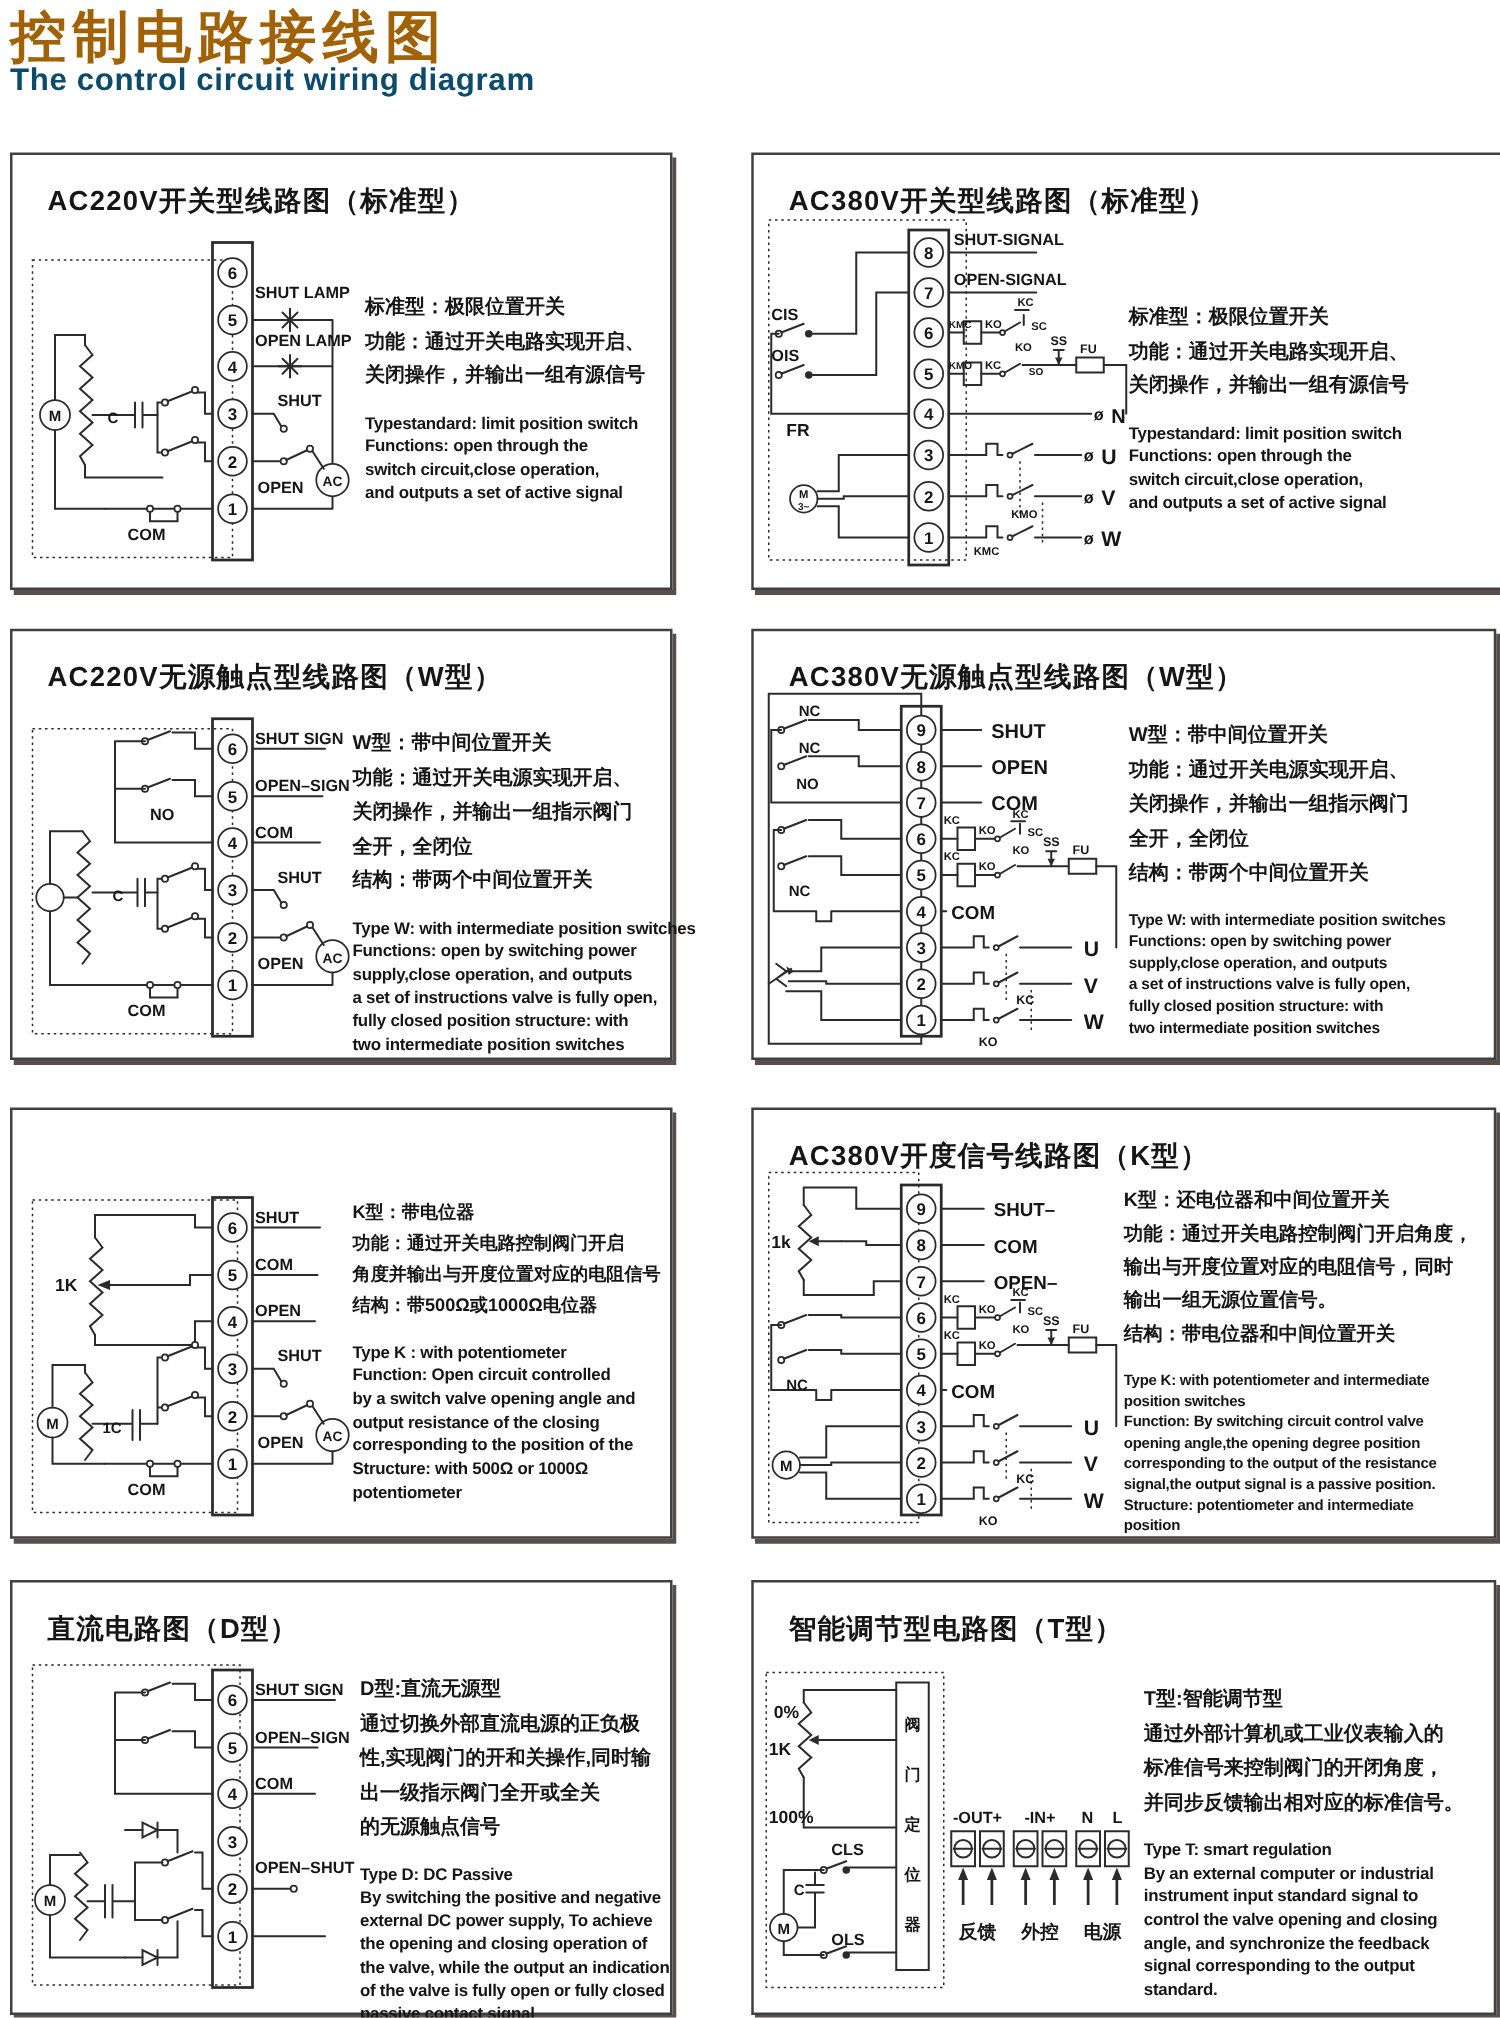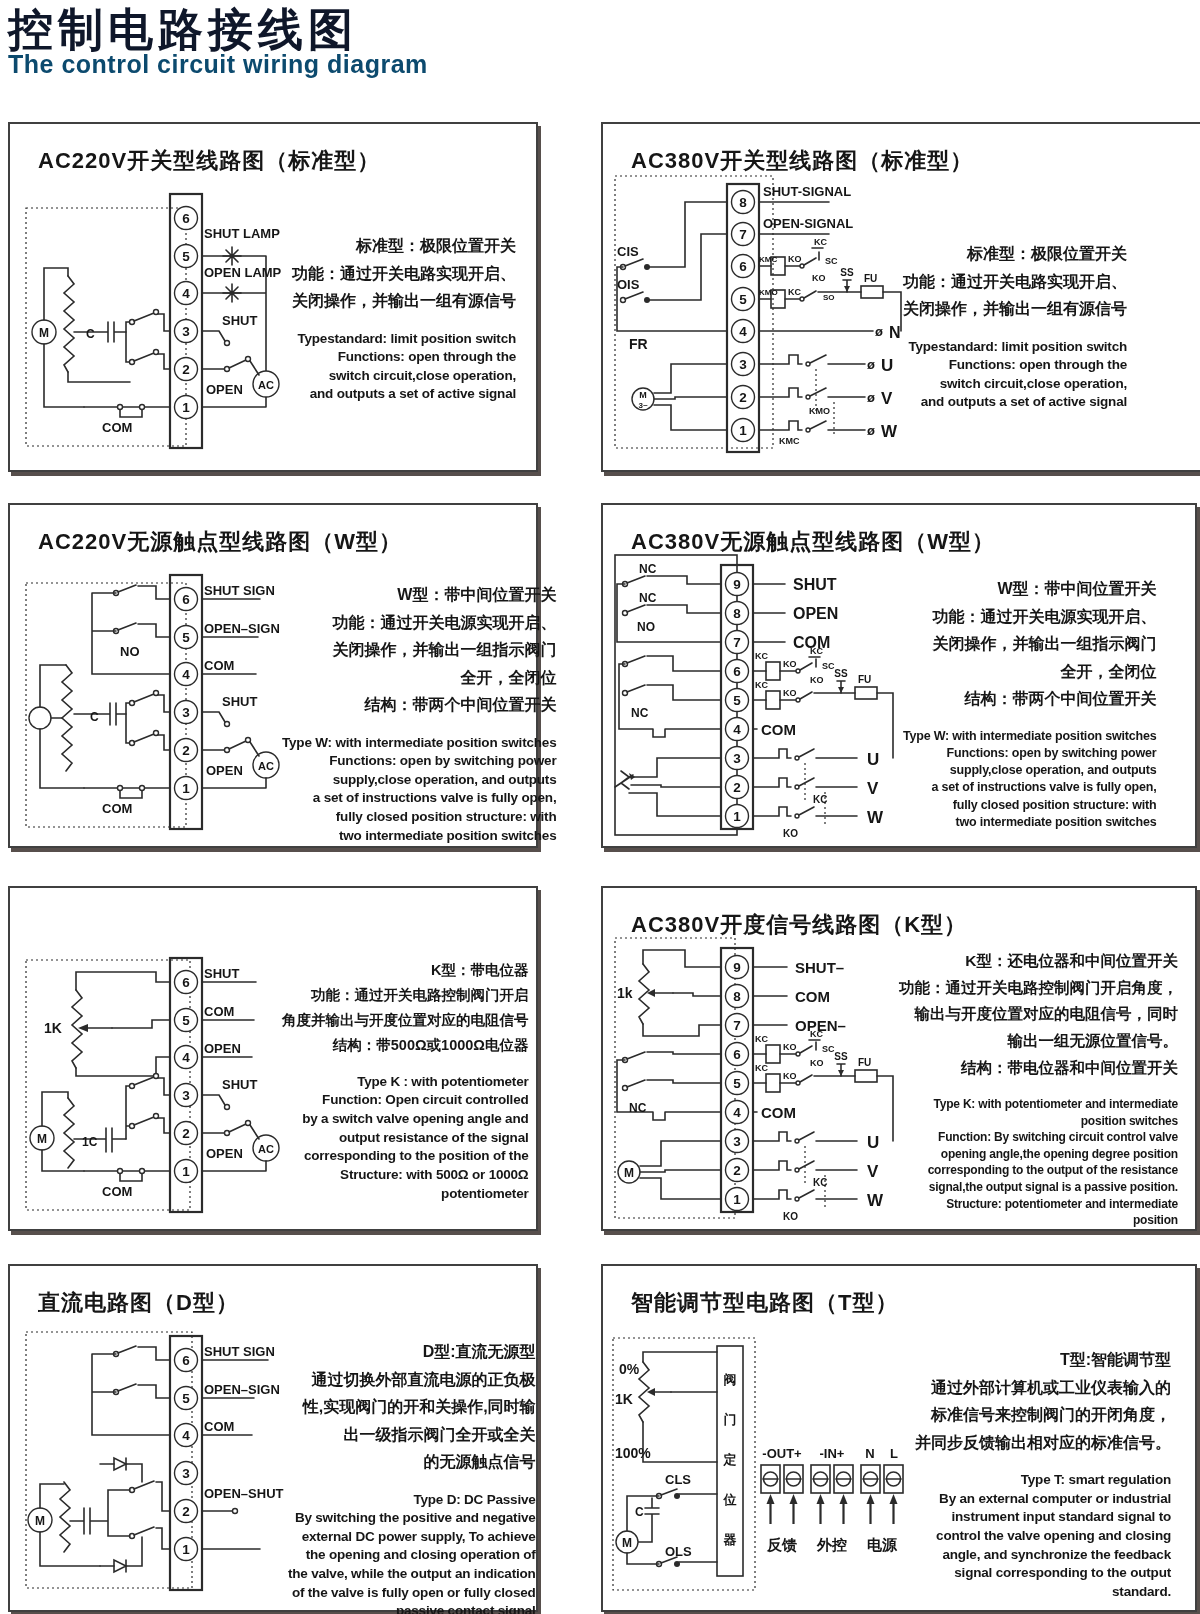--- a/index.html
+++ b/index.html
@@ -1,32 +1,32 @@
 <!DOCTYPE html>
 <html><head>
 <meta charset="utf-8">
 <style>
   html,body{margin:0;padding:0;background:#fff;}
   body{width:1200px;height:1614px;position:relative;font-family:"Liberation Sans",sans-serif;color:#161616;}
-  .page-title-cn{position:absolute;left:8px;top:0px;font-size:45px;font-weight:bold;color:#0f172a;letter-spacing:5px;}
+  .page-title-cn{position:absolute;left:8px;top:0px;font-size:45px;font-weight:bold;color:#a16207;letter-spacing:5px;}
   .page-title-en{position:absolute;left:8px;top:50px;font-size:25px;font-weight:bold;color:#0c4a6e;letter-spacing:0.5px;}
   .panel{position:absolute;border:2px solid #404040;background:#fff;box-shadow:3px 4px 0 rgba(58,48,45,0.85);}
   #p0{left:8px;top:122px;width:526px;height:346px;}
   #p1{left:601px;top:122px;width:592px;height:346px;padding-left:28px;}
   #p2{left:8px;top:503px;width:526px;height:341px;}
   #p3{left:601px;top:503px;width:592px;height:341px;}
   #p4{left:8px;top:886px;width:526px;height:341px;}
   #p5{left:601px;top:886px;width:592px;height:341px;}
   #p6{left:8px;top:1264px;width:526px;height:344px;}
   #p7{left:601px;top:1264px;width:592px;height:344px;}
   .panel-title{position:absolute;left:28px;top:22px;font-size:22px;font-weight:bold;letter-spacing:1px;white-space:nowrap;}
   .circuit{position:absolute;}
   #c0,#c2,#c4,#c6{left:10px;top:48px;width:270px;height:288px;}
   #c1,#c3,#c5,#c7{left:6px;top:44px;width:300px;height:292px;}
-  .desc{position:absolute;text-align:right;}
+  .desc{position:absolute;}
   .desc .cn div{font-size:16px;line-height:1.72;font-weight:600;white-space:nowrap;}
   .desc .en{margin-top:15px;}
   .desc .en div{font-size:13.5px;line-height:1.38;font-weight:bold;white-space:nowrap;letter-spacing:-0.2px;}
   #d0{left:282px;top:108px;} #d1{left:300px;top:116px;}
   #d2{left:272px;top:76px;}  #d3{left:300px;top:70px;}
   #d4{left:272px;top:70px;}  #d5{left:296px;top:60px;}
   #d6{left:278px;top:72px;}  #d7{left:312px;top:80px;}
   #d4 .cn div{font-size:14.5px;} #d5 .cn div{font-size:15.5px;}
   #d3 .en div{font-size:12.5px;} #d5 .en div{font-size:12px;}
   
@@ -462,21 +462,21 @@
     <div class="cn">
       <div>K型：带电位器</div>
       <div>功能：通过开关电路控制阀门开启</div>
       <div>角度并输出与开度位置对应的电阻信号</div>
       <div>结构：带500Ω或1000Ω电位器</div>
     </div>
     <div class="en">
       <div>Type K : with potentiometer</div>
       <div>Function: Open circuit controlled</div>
       <div>by a switch valve opening angle and</div>
-      <div>output resistance of the signal</div>
+      <div>output resistance of the closing</div>
       <div>corresponding to the position of the</div>
       <div>Structure: with 500Ω or 1000Ω</div>
       <div>potentiometer</div>
     </div>
   </div>
 </div>
 
 <div class="panel" id="p5">
   <div class="panel-title">AC380V开度信号线路图（K型）</div>
   <svg class="circuit" id="c5" viewBox="0 0 300 292">

